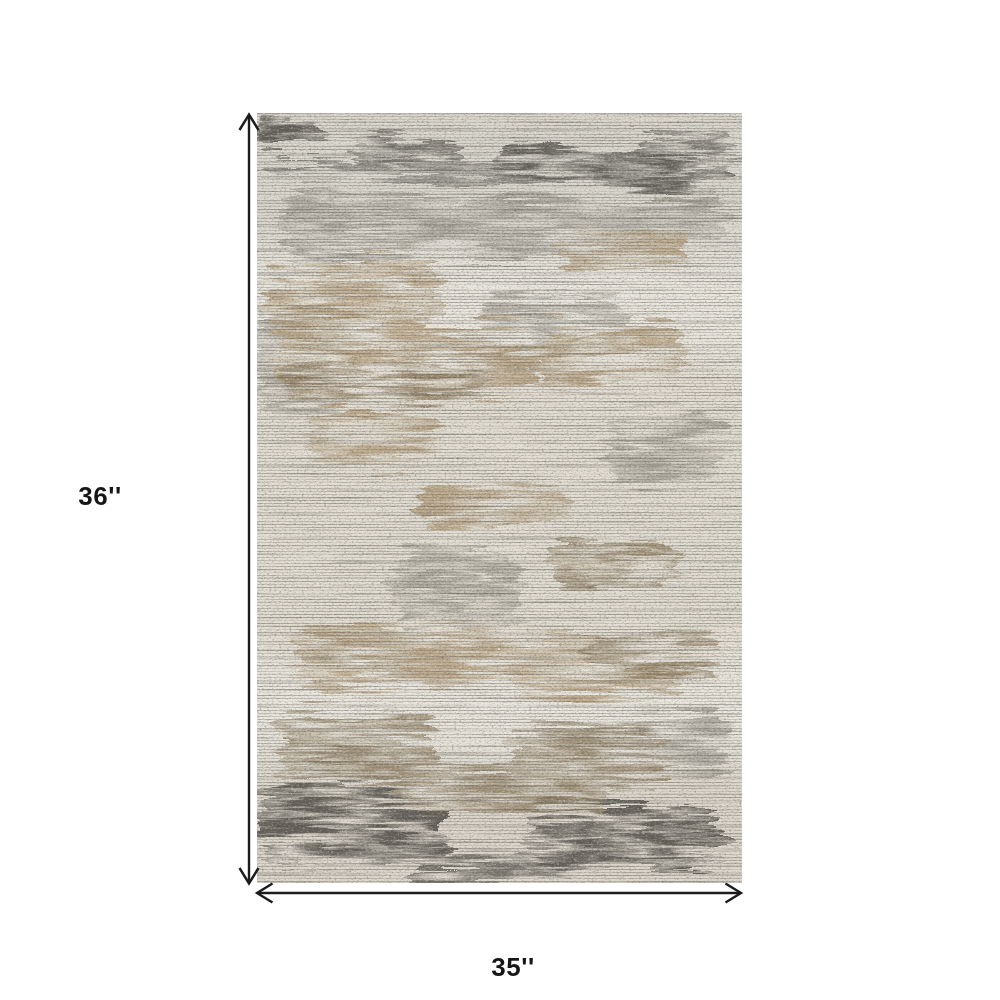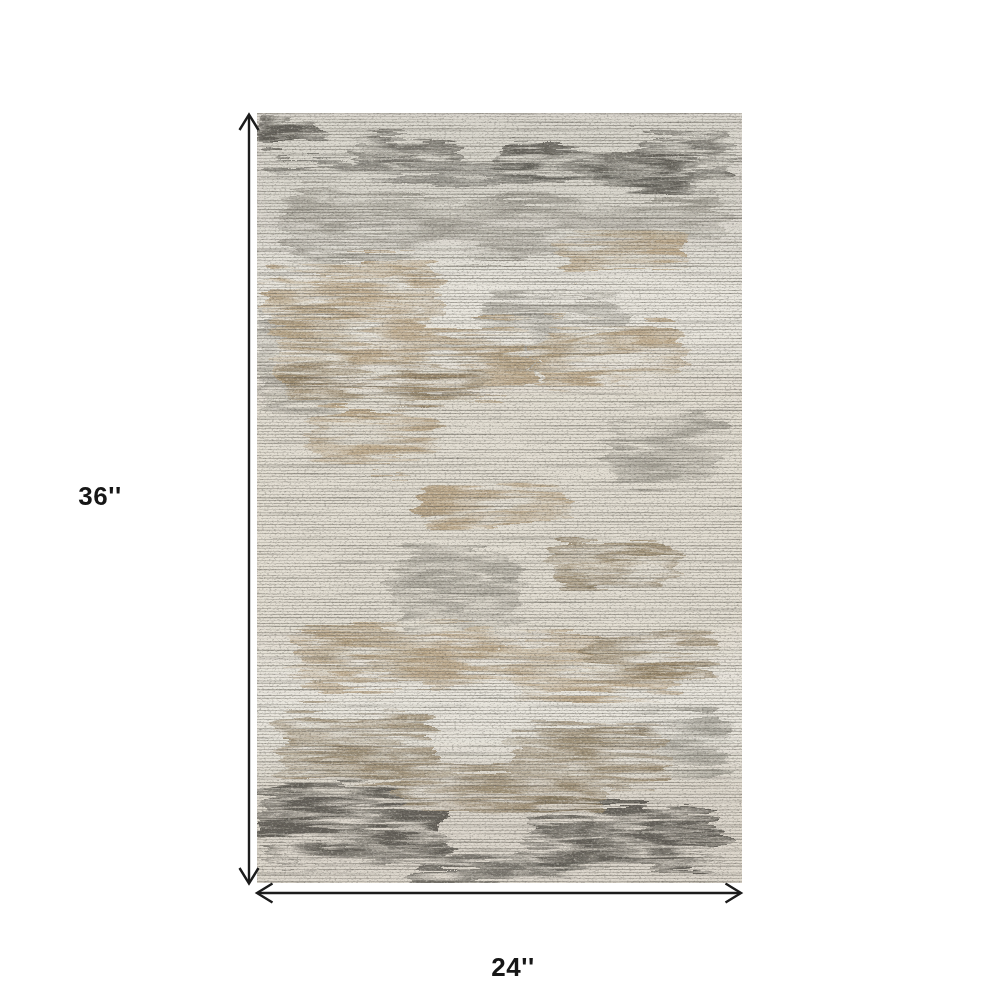--- a/index.html
+++ b/index.html
@@ -130,14 +130,14 @@
       <polyline points="239.5,868 249,883.5 258.5,868"></polyline>
     </g>
     <g fill="none" stroke-width="2.4" stroke="#1c1c1c">
       <line x1="259" y1="893" x2="739" y2="893"></line>
       <polyline points="272.5,883.5 257,893 272.5,902.5"></polyline>
       <polyline points="725.5,883.5 741,893 725.5,902.5"></polyline>
     </g>
   </svg>
 
   <div class="dim-label height">36''</div>
-  <div class="dim-label width">24''</div>
+  <div class="dim-label width">35''</div>
 </div>
 
 </body></html>

